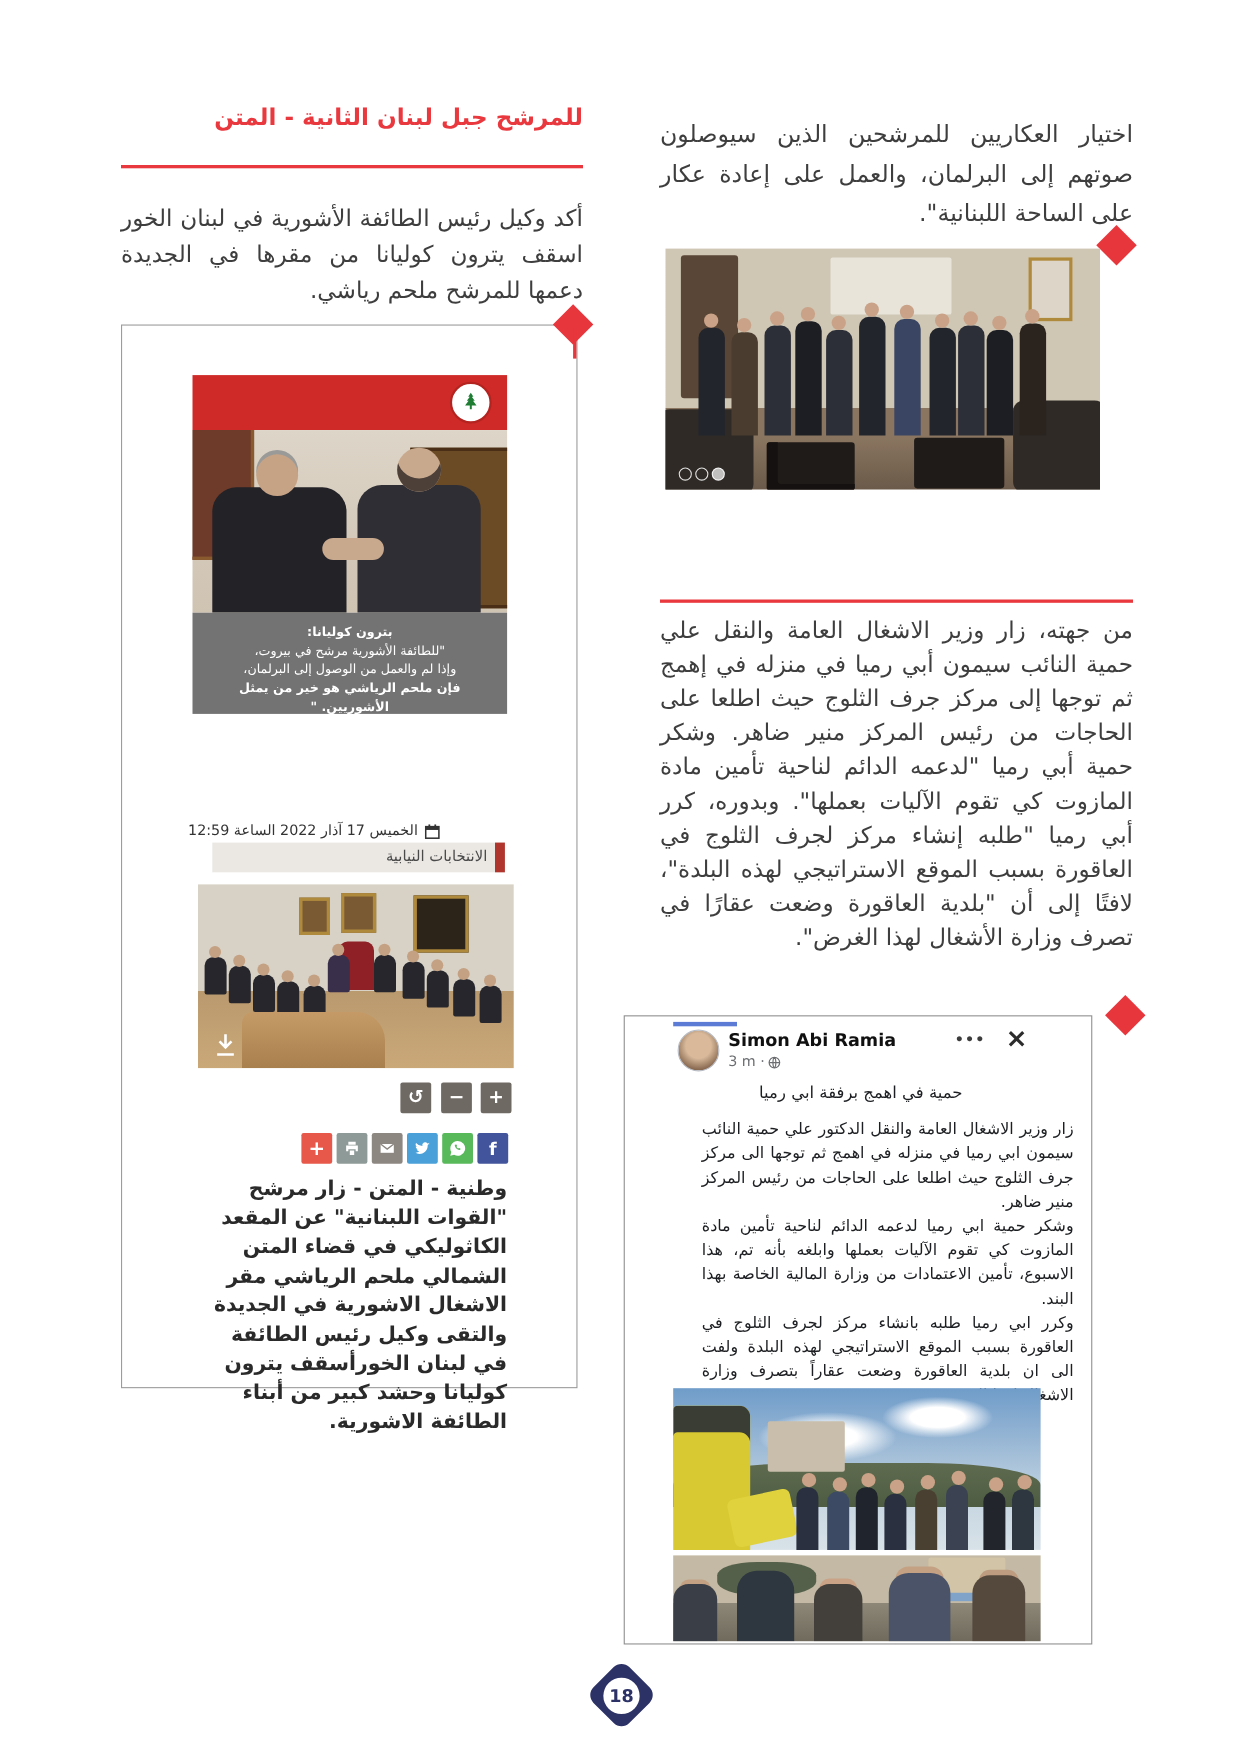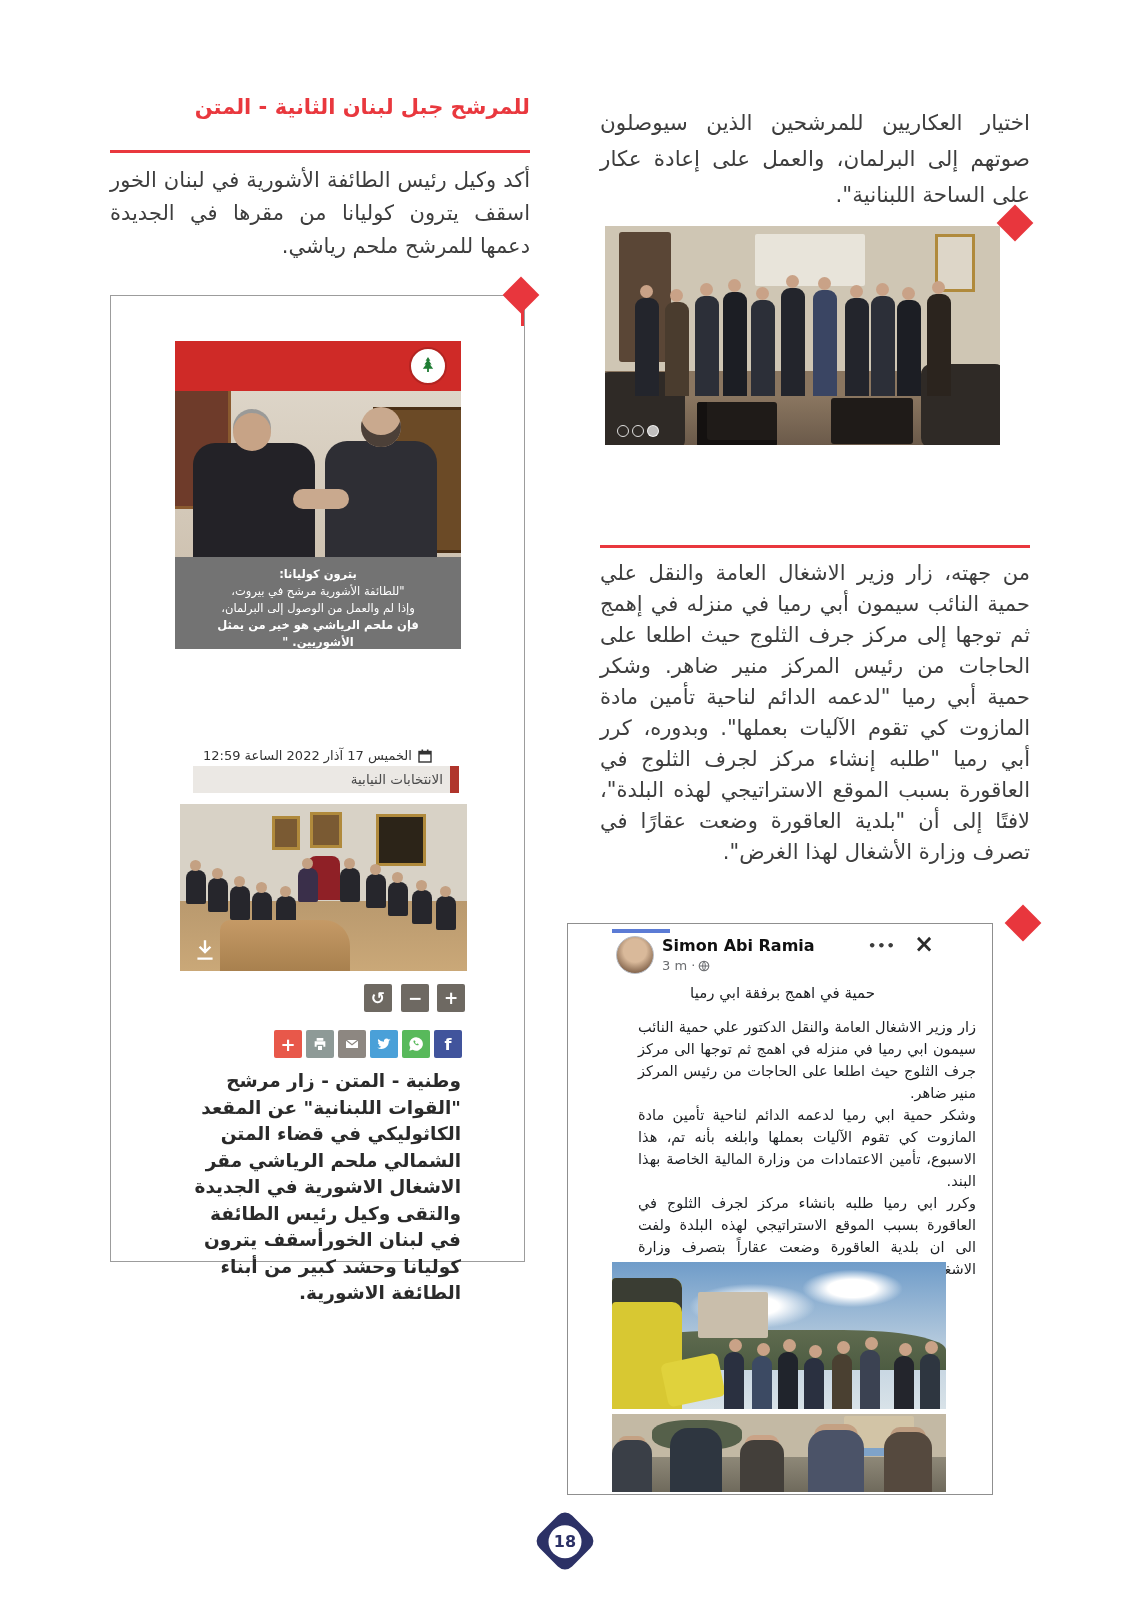--- a/index.html
+++ b/index.html
@@ -16,21 +16,21 @@
   
   .art-box{border:1px solid #9c9c9c;background:#fff;}
   .banner{background:#cf2a27;}
   .logo-circle{width:38px;height:38px;border-radius:50%;background:#fff;border:2px solid #b32421;
                display:flex;align-items:center;justify-content:center;box-sizing:border-box;}
   .quote{background:#737373;color:#fff;direction:rtl;text-align:center;font-size:11.5px;line-height:17px;
          padding:9px 10px 13px;box-sizing:border-box;}
   .quote .b{font-weight:bold;}
   .art-title{direction:rtl;text-align:right;font-weight:bold;font-size:17.5px;line-height:27px;color:#141414;}
   .dateline{direction:rtl;text-align:right;font-size:13px;color:#333;display:flex;justify-content:flex-end;
-            align-items:center;gap:6px;margin-left:32px;}
+            align-items:center;gap:6px;}
   .category{background:#ebe8e4;height:27px;direction:rtl;}
   .category .lbl{position:absolute;right:16px;top:0;line-height:27px;font-size:13.5px;color:#4a4a4a;}
   .category .edge{position:absolute;right:0;top:0;width:9px;height:27px;background:#b0352c;}
   .caption{direction:rtl;text-align:right;font-weight:bold;font-size:18.5px;line-height:26.5px;color:#2a2a2a;}
   
   .sq{width:28px;height:28px;border-radius:2px;display:flex;align-items:center;justify-content:center;
       color:#fff;font-weight:bold;}
   .tb{background:#6e6962;font-size:17px;}
   
   .photo{overflow:hidden;}
@@ -58,21 +58,21 @@
   .wm{position:absolute;left:12px;bottom:8px;display:flex;gap:3px;}
   .wm i{width:10px;height:10px;border:1.5px solid rgba(255,255,255,.85);border-radius:50%;display:block;}
 </style>
 </head>
 <body>
 
 <div class="page">
 
   <div class="abs sec-head" style="left:110px;top:95px;width:420px;">للمرشح جبل لبنان الثانية - المتن</div>
   <div class="abs sec-rule" style="left:110px;top:150px;width:420px;"></div>
-  <div class="abs para" style="left:110px;top:164px;width:420px;font-size:21px;line-height:33px;">أكد وكيل رئيس الطائفة الأشورية في لبنان الخور اسقف يترون كوليانا من مقرها في الجديدة دعمها للمرشح ملحم رياشي.</div>
+  <div class="abs para" style="left:110px;top:182px;width:420px;font-size:21px;line-height:33px;">أكد وكيل رئيس الطائفة الأشورية في لبنان الخور اسقف يترون كوليانا من مقرها في الجديدة دعمها للمرشح ملحم رياشي.</div>
 
   <div class="abs art-box" style="left:110px;top:295px;width:413px;height:965px;">
 
     <div class="abs banner" style="left:64px;top:45px;width:286px;height:50px;">
       <div class="abs logo-circle" style="right:14px;top:6px;">
         <svg width="24" height="24" viewBox="0 0 24 24">
           <path fill="#1e7c33" d="M12 3l2.4 3.7h-1.5l2.7 3.7H14l3.2 4.3h-4.3V18h-1.8v-3.3H6.8L10 10.4H8.4l2.7-3.7H9.6z"></path>
         </svg>
       </div>
     </div>

